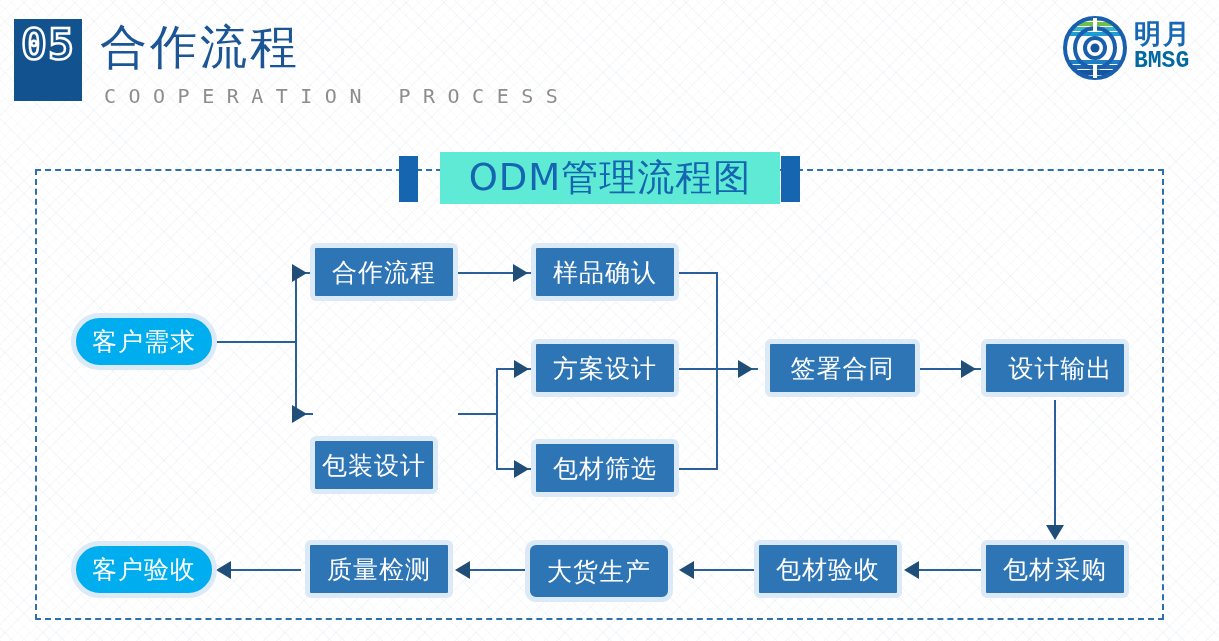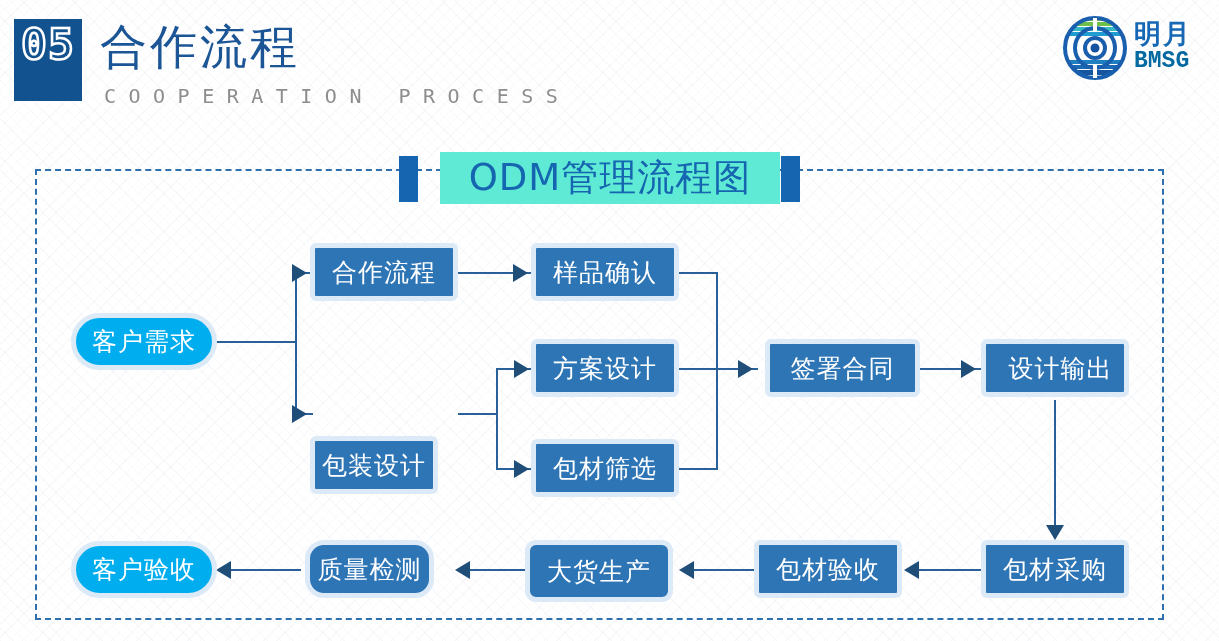--- a/index.html
+++ b/index.html
@@ -208,17 +208,17 @@
   <div class="node" style="left:754px;top:339px;width:155px;height:58px;margin-left:11px;">签署合同</div>
 
   <div class="node" style="left:981px;top:339px;width:148px;height:58px;padding-left:11px;">设计输出</div>
 
   <div class="node" style="left:981px;top:540px;width:148px;height:58px;">包材采购</div>
 
   <div class="node" style="left:754px;top:540px;width:148px;height:58px;">包材验收</div>
 
   <div class="node" style="left:525px;top:540px;width:148px;height:62px;border-radius:11px;">大货生产</div>
 
-  <div class="node" style="left:305px;top:540px;width:129px;height:58px;border-radius:19px;">质量检测</div>
+  <div class="node" style="left:305px;top:540px;width:148px;height:58px;">质量检测</div>
 
   <div class="node pill" style="left:71px;top:541px;width:146px;height:57px;">客户验收</div>
 
 </div>
 
 </body></html>

